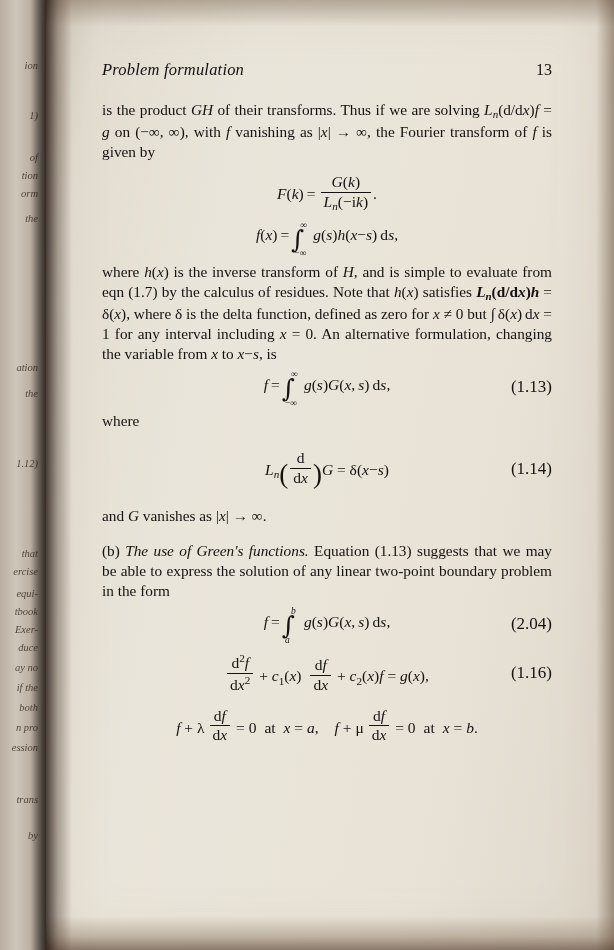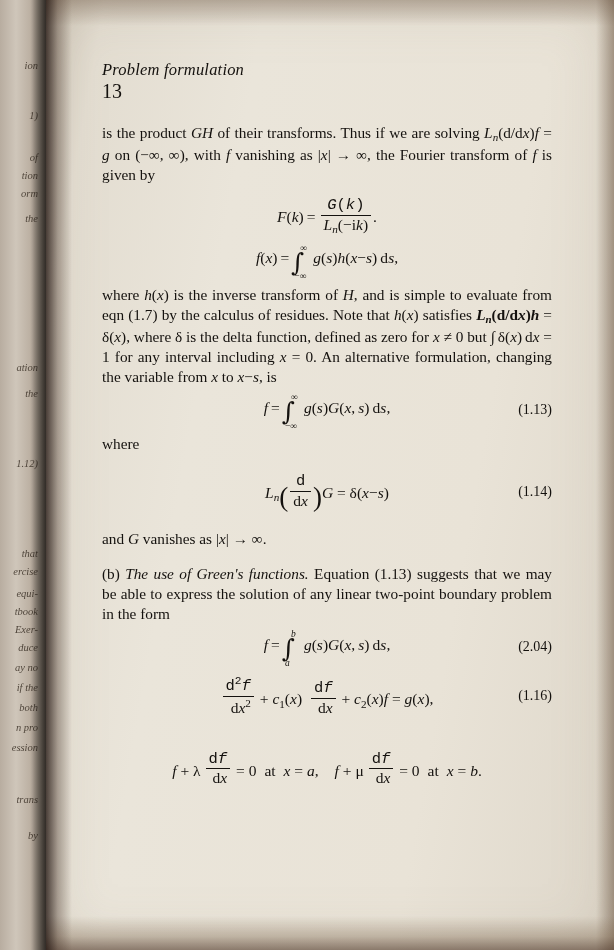--- a/index.html
+++ b/index.html
@@ -78,29 +78,28 @@
     top: 60px;
     width: 450px;
     color: #14110e;
   }
 
   .header {
     display: flex;
     align-items: baseline;
     justify-content: space-between;
     margin-bottom: 20px;
-    flex-direction: column;
   }
   .running-head {
     font-style: italic;
     font-size: 16.5px;
     letter-spacing: 0.2px;
   }
   .folio {
-    font-size: 20px;
+    font-size: 16px;
   }
 
   p.body {
     font-size: 15.3px;
     line-height: 1.33;
     margin: 0 0 9px 0;
     text-align: justify;
     text-justify: inter-word;
     hyphens: none;
   }
@@ -110,41 +109,40 @@
     position: relative;
     text-align: center;
     margin: 11px 0 12px 0;
     font-size: 15.5px;
   }
   .eq .num {
     position: absolute;
     right: 0;
     top: 50%;
     transform: translateY(-50%);
-    font-size: 14px;
+    font-size: 17px;
     text-align: right;
   }
 
   
   i.v { font-style: italic; }
   .sub { font-size: 0.72em; vertical-align: -0.28em; }
   .sup { font-size: 0.72em; vertical-align: 0.52em; }
 
   .frac {
     display: inline-block;
     vertical-align: -0.52em;
     text-align: center;
     margin: 0 2px;
   }
   .frac .n {
     display: block;
     padding: 0 3px;
     border-bottom: 1.1px solid #14110e;
     line-height: 1.22;
-    font-family: Liberation Mono, monospace;
   }
   .frac .d {
     display: block;
     padding: 0 3px;
     line-height: 1.22;
     text-align: right;
   }
 
   .intg {
     display: inline-block;
@@ -286,21 +284,21 @@
       <p class="body noindent" style="margin-top:14px;">
         (b) <i class="v">The use of Green's functions.</i> Equation (1.13) suggests that we may be able to express the solution of any linear two-point boundary problem in the form
       </p>
 
       <div class="eq">
         <i class="v">f</i> =<span class="intg">∫<span class="lim-t"><i class="v">b</i></span><span class="lim-b"><i class="v">a</i></span></span><span class="brk"></span><i class="v">g</i>(<i class="v">s</i>)<i class="v">G</i>(<i class="v">x</i>, <i class="v">s</i>) d<i class="v">s</i>,
         <span class="num">(2.04)</span>
       </div>
 
 
-      <div class="eq" style="margin-top:16px;margin-bottom:32px;">
+      <div class="eq" style="margin-top:16px;margin-bottom:12px;">
         <span class="frac"><span class="n">d<span class="sup">2</span><i class="v">f</i></span><span class="d">d<i class="v">x</i><span class="sup">2</span></span></span>
         + <i class="v">c</i><span class="sub">1</span>(<i class="v">x</i>)<span class="thin"></span>
         <span class="frac"><span class="n">d<i class="v">f</i></span><span class="d">d<i class="v">x</i></span></span>
         + <i class="v">c</i><span class="sub">2</span>(<i class="v">x</i>)<i class="v">f</i> = <i class="v">g</i>(<i class="v">x</i>),
         <span class="num">(1.16)</span>
       </div>
 
 
       <div class="eq" style="margin-top:4px;">
         <i class="v">f</i> + λ<span class="thin"></span><span class="frac"><span class="n">d<i class="v">f</i></span><span class="d">d<i class="v">x</i></span></span> = 0<span class="brk"></span>at<span class="brk"></span><i class="v">x</i> = <i class="v">a</i>,<span class="brk"></span><span class="brk"></span><i class="v">f</i> + μ<span class="thin"></span><span class="frac"><span class="n">d<i class="v">f</i></span><span class="d">d<i class="v">x</i></span></span> = 0<span class="brk"></span>at<span class="brk"></span><i class="v">x</i> = <i class="v">b</i>.

